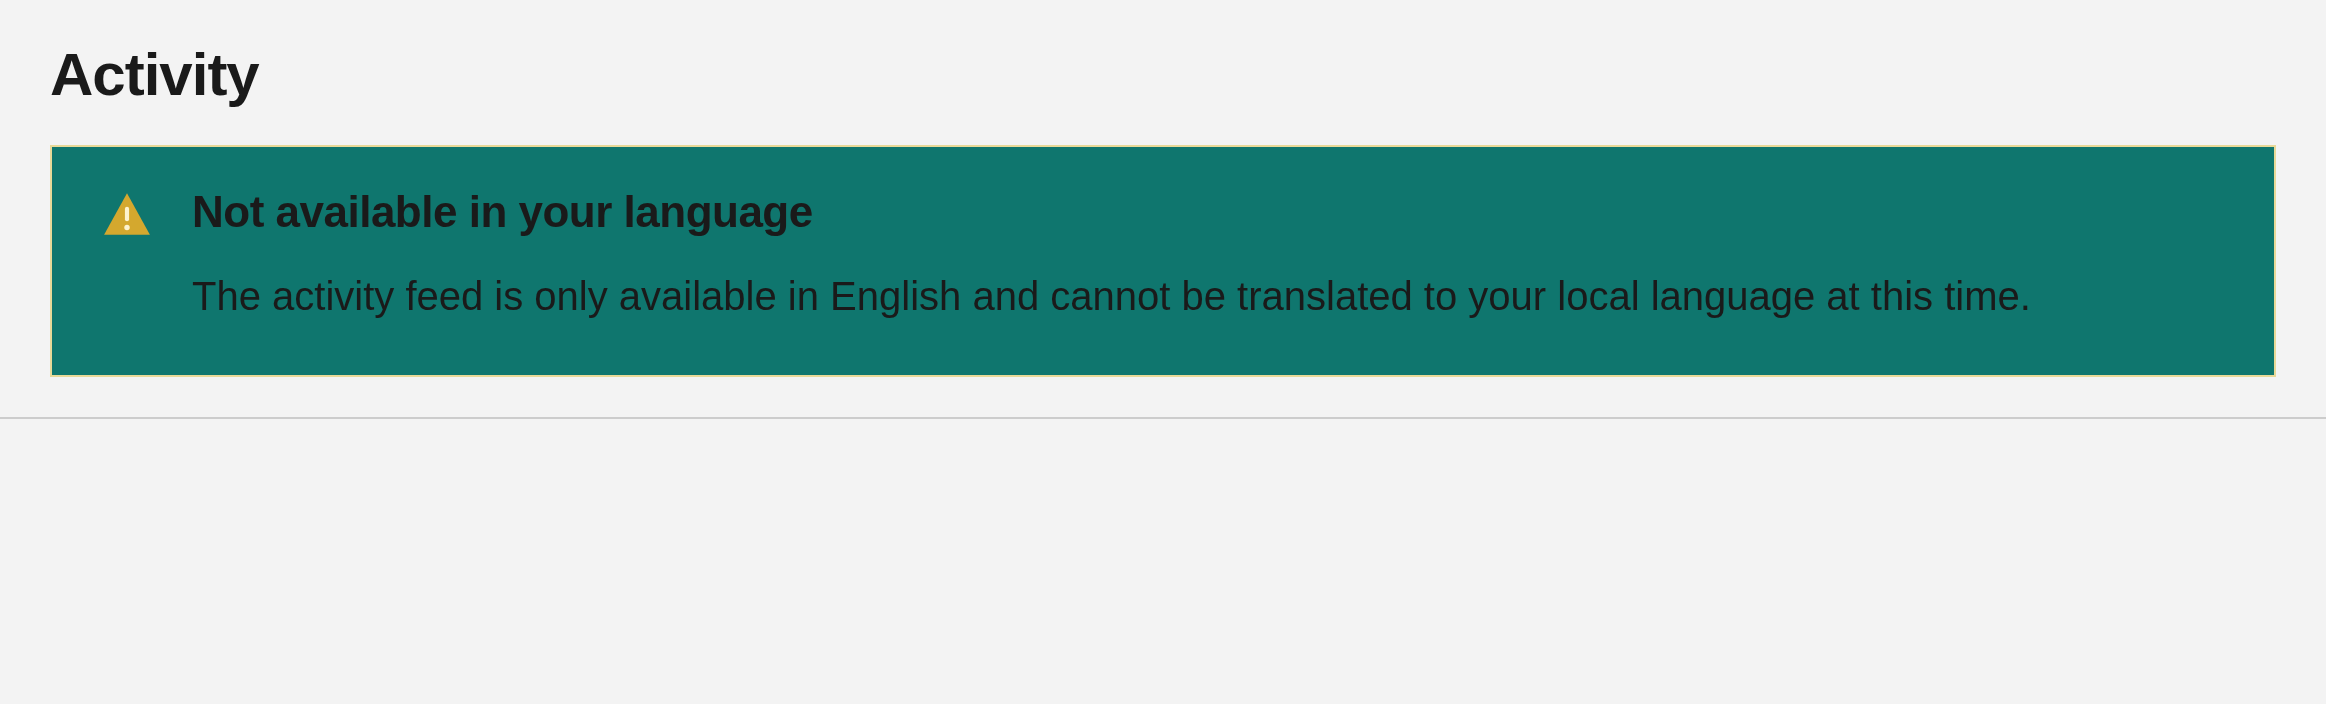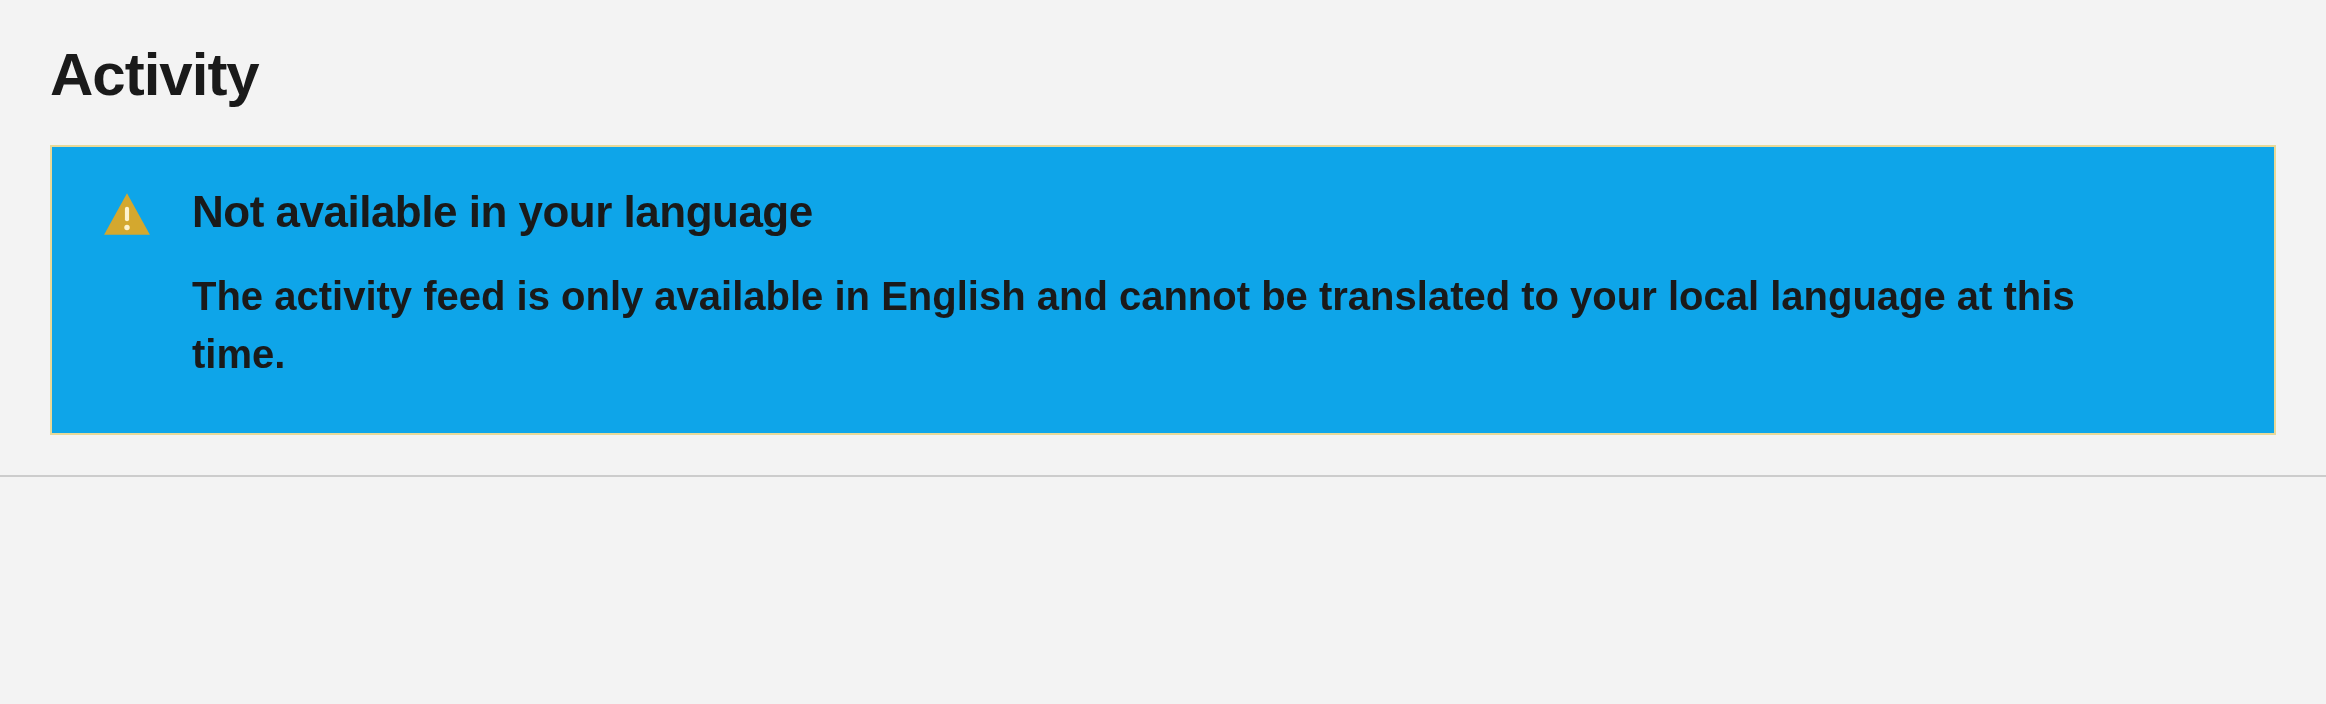--- a/index.html
+++ b/index.html
@@ -15,21 +15,21 @@
       border-bottom: 2px solid #ccc;
     }
     .page-title {
       font-size: 60px;
       font-weight: 800;
       color: #1a1a1a;
       margin-bottom: 36px;
       letter-spacing: -1px;
     }
     .alert-box {
-      background: #0ea5e9;
+      background: #0f766e;
       border: 2px solid #e8d998;
       padding: 40px 50px 50px 50px;
       display: flex;
       align-items: flex-start;
       gap: 40px;
     }
     .alert-icon {
       flex-shrink: 0;
       width: 50px;
       height: 46px;
@@ -40,21 +40,21 @@
     }
     .alert-title {
       font-size: 44px;
       font-weight: 800;
       color: #1a1a1a;
       margin-bottom: 30px;
       letter-spacing: -0.5px;
     }
     .alert-message {
       font-size: 40px;
-      font-weight: 700;
+      font-weight: 400;
       color: #1a1a1a;
       line-height: 1.45;
       max-width: 1980px;
     }
   </style>
 </head>
 <body>
 
 <h1 class="page-title">Activity</h1>
 

